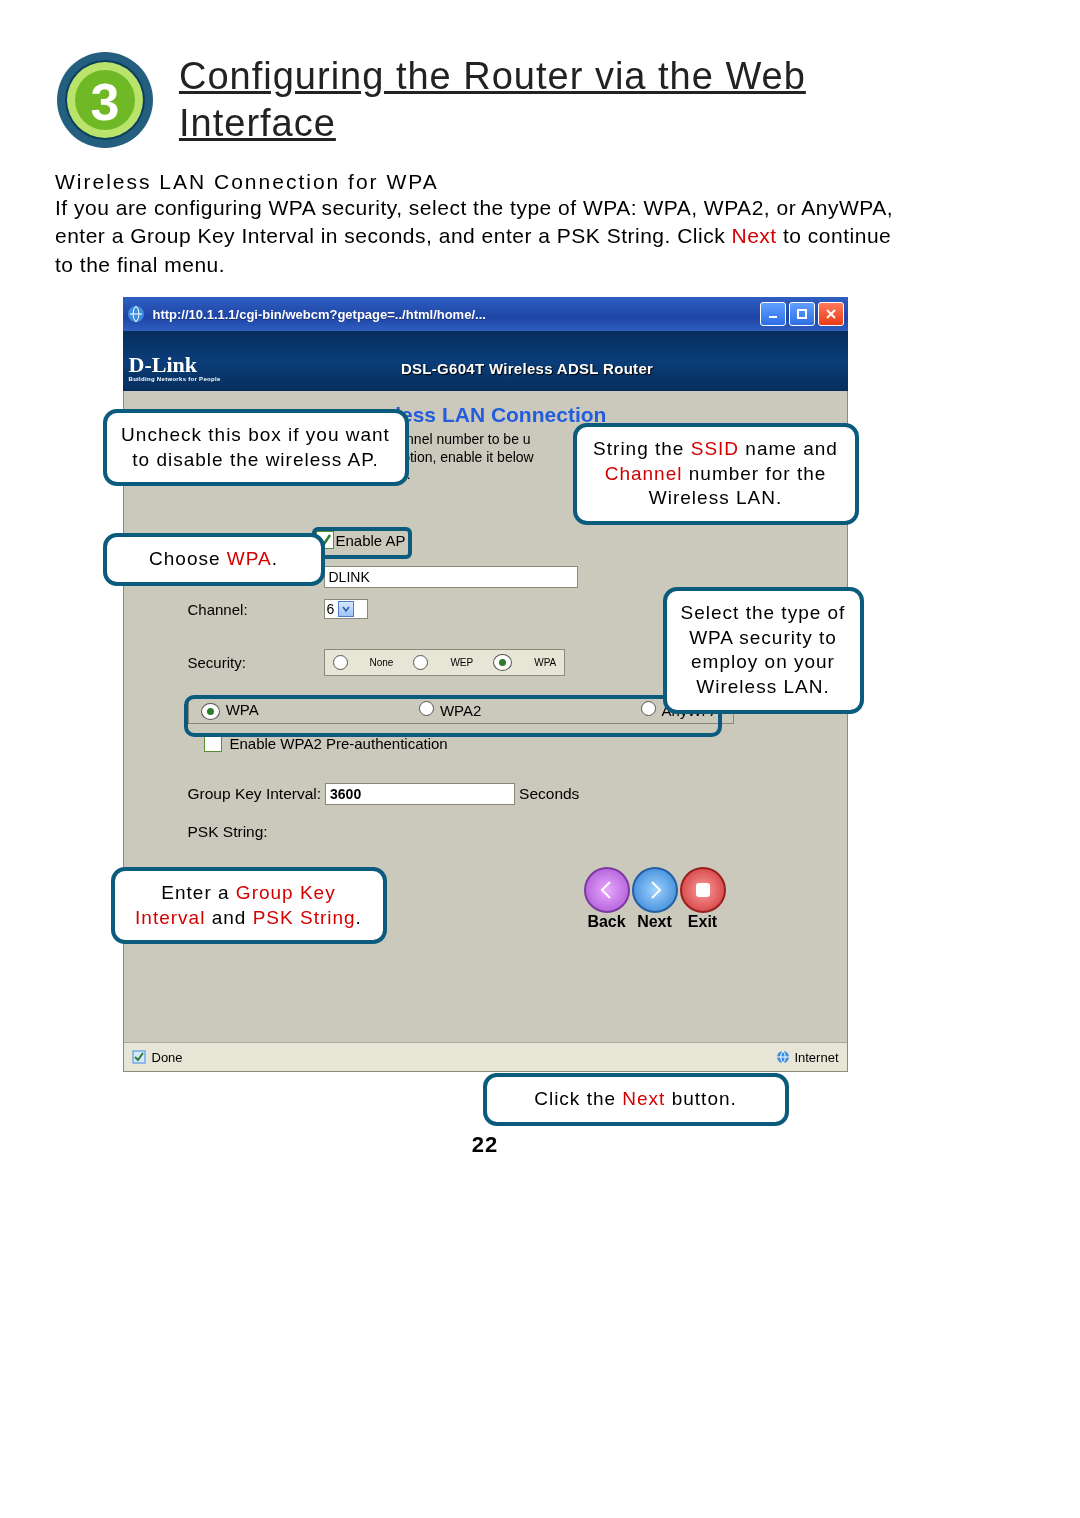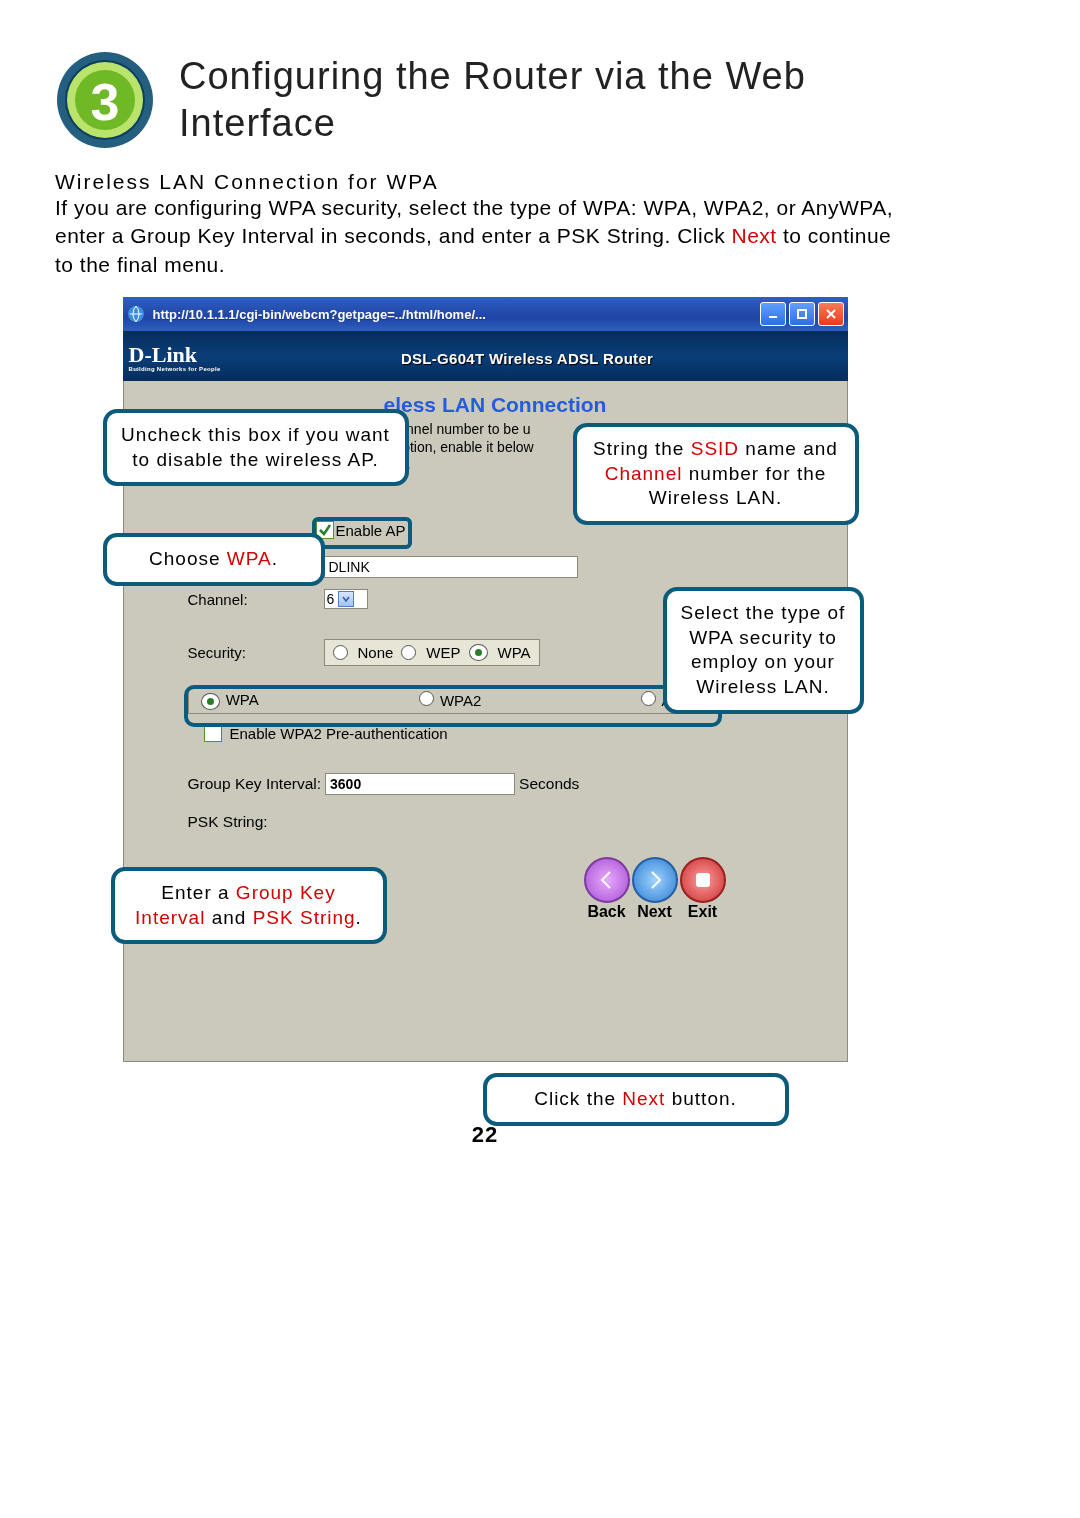--- a/index.html
+++ b/index.html
@@ -24,20 +24,21 @@
     flex: 0 0 100px;
     position: relative;
   }
   .step-badge svg { width: 100%; height: 100%; }
   .step-title {
     font-size: 38px;
     font-family: Verdana, Arial, sans-serif;
     letter-spacing: 1px;
     line-height: 1.25;
     color: #222;
+    text-decoration: underline;
   }
   .subhead {
     font-size: 21px;
     letter-spacing: 2px;
   }
   .intro {
     font-size: 21px;
     letter-spacing: 0.5px;
     margin-bottom: 18px;
     line-height: 1.35;
@@ -81,21 +82,21 @@
     background: linear-gradient(#5fa0ff,#2d6fe4);
     display:flex;align-items:center;justify-content:center;
   }
   .winbtn.close { background: linear-gradient(#ff7a5a,#e83c18); }
   .winbtn svg { width:14px;height:14px; }
 
   
   .router-head {
     background: linear-gradient(#062e5c,#0a3d78 50%,#062e5c);
     height: 46px;
-    display:flex;align-items:center;padding:4px 14px 0 6px;
+    display:flex;align-items:center;padding:14px 14px 0 6px;
     color:#fff;
   }
   .router-head .brand {
     font-family: Georgia, "Times New Roman", serif;
     font-weight: bold;
     font-size: 22px;
     line-height: 1;
   }
   .router-head .brand small { display:block; font-size:6px; font-family: Arial; letter-spacing:0.3px; }
   .router-head .model {
@@ -137,21 +138,21 @@
   .checkbox { width:16px;height:16px;border:1px solid #5a8f30;background:#fff;display:inline-flex;align-items:center;justify-content:center;margin-right:2px; }
   .checkbox.checked svg{width:14px;height:14px;}
   .textin { border:1px solid #8b8978; background:#fff; font-size:14px; padding:2px 4px; width:244px; font-family: Arial; }
   .sel { border:1px solid #8b8978; background:#fff; font-size:14px; padding:1px 2px; width:38px; display:inline-flex;align-items:center;gap:4px; }
   .drop { width:14px;height:14px;background:linear-gradient(#d7e7ff,#9dc3f9);border:1px solid #4f7cc4;display:flex;align-items:center;justify-content:center; }
   .drop svg{width:8px;height:8px;}
 
   .radio-outer { width:13px;height:13px;border:1px solid #555;border-radius:50%;background:#fff;display:inline-flex;align-items:center;justify-content:center;margin-right:2px; }
   .radio-outer .dot{width:7px;height:7px;border-radius:50%;background:#2a7d2a;display:none;}
   .radio-outer.sel .dot{display:block;}
-  .sec-box { border:1px solid #8b8978; background:#e7e5d6; padding:4px 8px; display:flex; gap:8px; align-items:center; font-size:15px; }
+  .sec-box { border:1px solid #8b8978; background:#e7e5d6; padding:4px 8px; display:flex; gap:20px; align-items:center; font-size:10px; }
 
   .wpa-bar {
     position:absolute; left:64px; top:306px; width:520px;
     border:1px solid #8b8978; padding:3px 12px; background:#cbc9bb;
     display:flex; justify-content:space-between; font-family: Arial; font-size:15px;
   }
   .preauth { position:absolute; left:80px; top:343px; font-family:Arial; font-size:15px; display:flex; align-items:center; gap:6px; }
   .gki { position:absolute; left:64px; top:392px; font-family:Arial; font-size:15.5px; display:flex; align-items:center; }
   .gki .in2 { border:1px solid #8b8978;background:#fff;padding:2px 4px;width:180px;margin:0 4px;font-size:14px;font-weight:bold;}
   .psk { position:absolute; left:64px; top:432px; font-family:Arial; font-size:15.5px; }
@@ -341,20 +342,34 @@
         <div class="nb">
           <div class="circ exit">
               <svg viewBox="0 0 24 24">
                 <rect x="6" y="6" width="12" height="12" fill="#fff" rx="2"></rect>
               </svg>
             </div>
           <span>Exit</span>
         </div>
       </div>
 
+      <div class="statusbar">
+        <svg class="sbicon" viewBox="0 0 14 14">
+            <rect x="1" y="1" width="12" height="12" fill="#d7e7ff" stroke="#3c8dde"></rect>
+            <polyline points="3,7 6,10 11,3" fill="none" stroke="#2a7d2a" stroke-width="2"></polyline>
+          </svg>
+        <span>Done</span>
+        <span class="sbright">
+          <svg class="sbicon" viewBox="0 0 14 14">
+              <circle cx="7" cy="7" r="6" fill="#3c8dde"></circle>
+              <path d="M1 7h12M7 1a9 9 0 010 12M7 1a9 9 0 000 12" stroke="#fff" stroke-width="1" fill="none"></path>
+            </svg>
+          <span>Internet</span>
+        </span>
+      </div>
     </div>
 
     <div class="callout enab">Uncheck this box if you want to disable the wireless AP.</div>
     <div class="callout ssid2">
       <span>String the </span><span class="r">SSID</span><span> name and </span><span class="r">Channel</span><span> number for the Wireless LAN.</span>
     </div>
     <div class="callout selwpa">Select the type of WPA security to employ on your Wireless LAN.</div>
     <div class="callout choose">
       <span>Choose </span><span class="r">WPA</span><span>.</span>
     </div>

